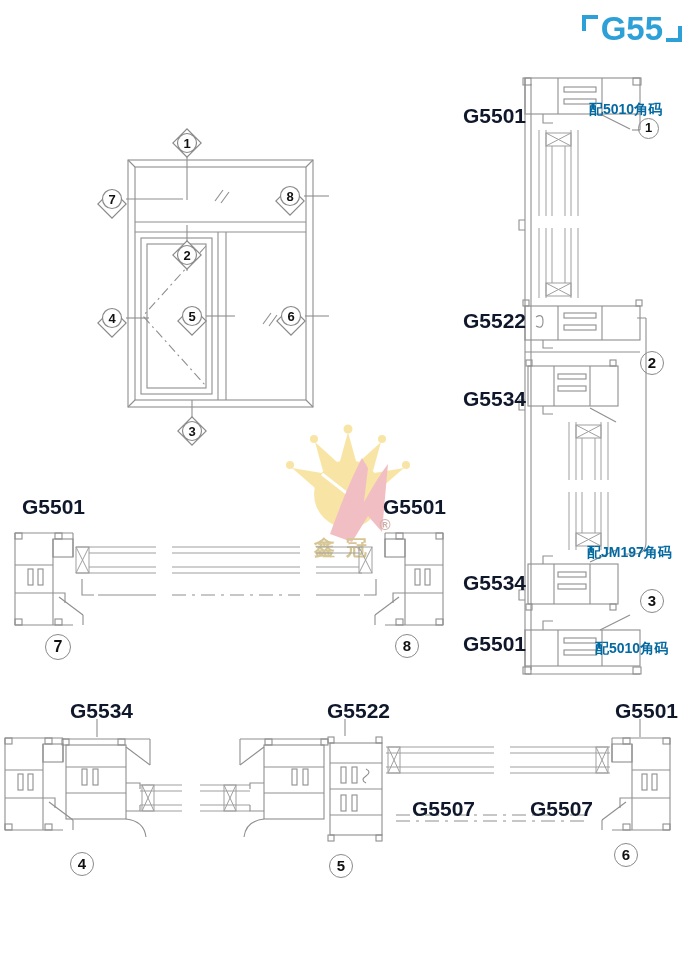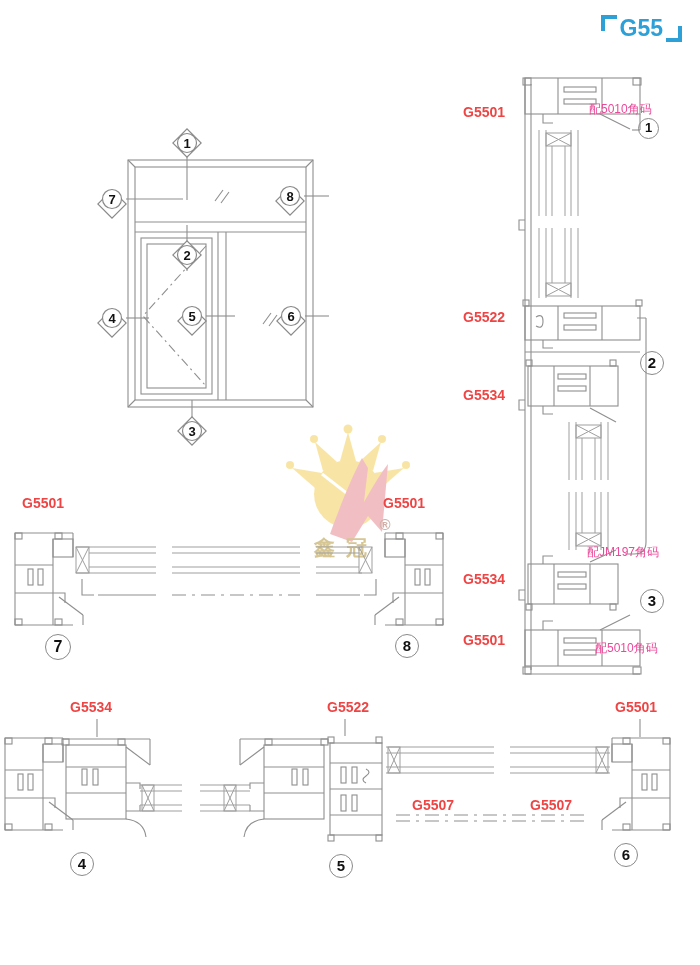--- a/index.html
+++ b/index.html
@@ -6,32 +6,32 @@
   body{width:700px;height:965px;position:relative;background:#ffffff;
        font-family:"Liberation Sans",sans-serif;overflow:hidden}
   .abs{position:absolute}
   svg{display:block;overflow:visible}
   .lw{stroke:#8f8f8f;stroke-width:1.1;fill:none}
   .glass{stroke:#9f9f9f;stroke-width:1;fill:none}
   .dash{stroke-dasharray:9 4 2 4}
   .ddash{stroke-dasharray:14 6 3 6}
   .mkshape{fill:#ffffff;stroke:#8a8a8a;stroke-width:1.2}
   .mknum{font:bold 13px "Liberation Sans",sans-serif;fill:#111;text-anchor:middle}
-  .plabel{position:absolute;font-weight:bold;font-size:14px;color:#ef4444;z-index:3;white-space:nowrap}
-  .note{position:absolute;font-weight:normal;font-size:12px;color:#ec4899;z-index:3;white-space:nowrap}
+  .plabel{position:absolute;font-weight:bold;font-size:21px;color:#0f172a;z-index:3;white-space:nowrap}
+  .note{position:absolute;font-weight:bold;font-size:14px;color:#0369a1;z-index:3;white-space:nowrap}
   .callout{position:absolute;border:1.5px solid #8a8a8a;border-radius:50%;color:#111;
            font-weight:bold;text-align:center;z-index:3;box-sizing:border-box}
   .co24{width:24px;height:24px;font-size:15px;line-height:21px}
   .co21{width:21px;height:21px;font-size:13px;line-height:18px}
   .co26{width:26px;height:26px;font-size:16px;line-height:23px}
   .title{position:absolute;top:15px;right:18px;display:flex;align-items:flex-start;z-index:4}
   .b-tl{width:12px;height:12px;border-left:4px solid #2da0d8;border-top:4px solid #2da0d8;margin-right:3px}
   .b-br{width:12px;height:12px;border-right:4px solid #2da0d8;border-bottom:4px solid #2da0d8;
         align-self:flex-end;margin-left:3px}
-  .t-model{color:#2da0d8;font-size:23px;font-weight:bold;line-height:27px;letter-spacing:0}
+  .t-model{color:#2da0d8;font-size:33px;font-weight:bold;line-height:27px;letter-spacing:0}
   .t-rest{color:#101010;font-size:19px;font-weight:bold;line-height:27px;letter-spacing:0.5px;padding-top:3px}
   .z1{z-index:1}.z0{z-index:0}
   .wm-brand{font:bold 21px "Liberation Sans",sans-serif;fill:#d6c693;letter-spacing:11px}
   .wm-reg{font:bold 15px "Liberation Sans",sans-serif;fill:#cfb0a8;text-anchor:middle}
 </style>
 </head>
 <body>
 
 <div class="title">
   <span class="b-tl"></span>

